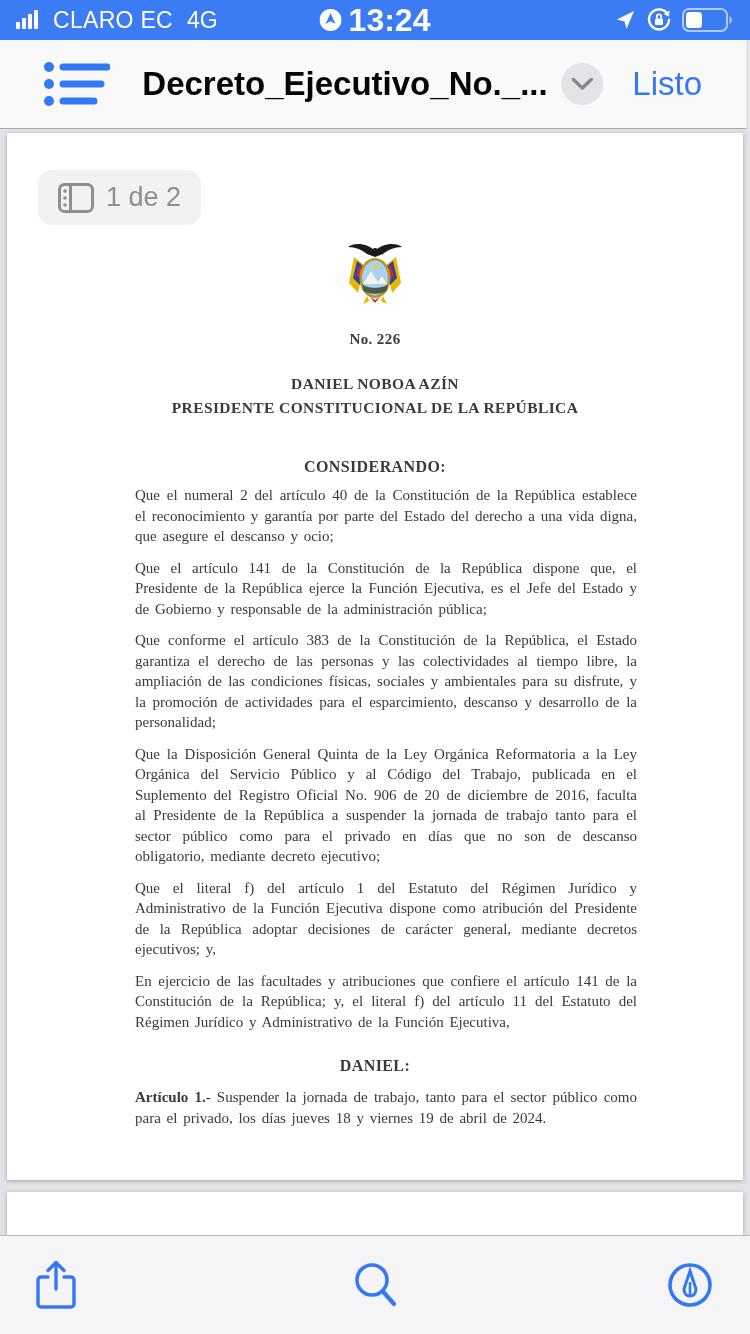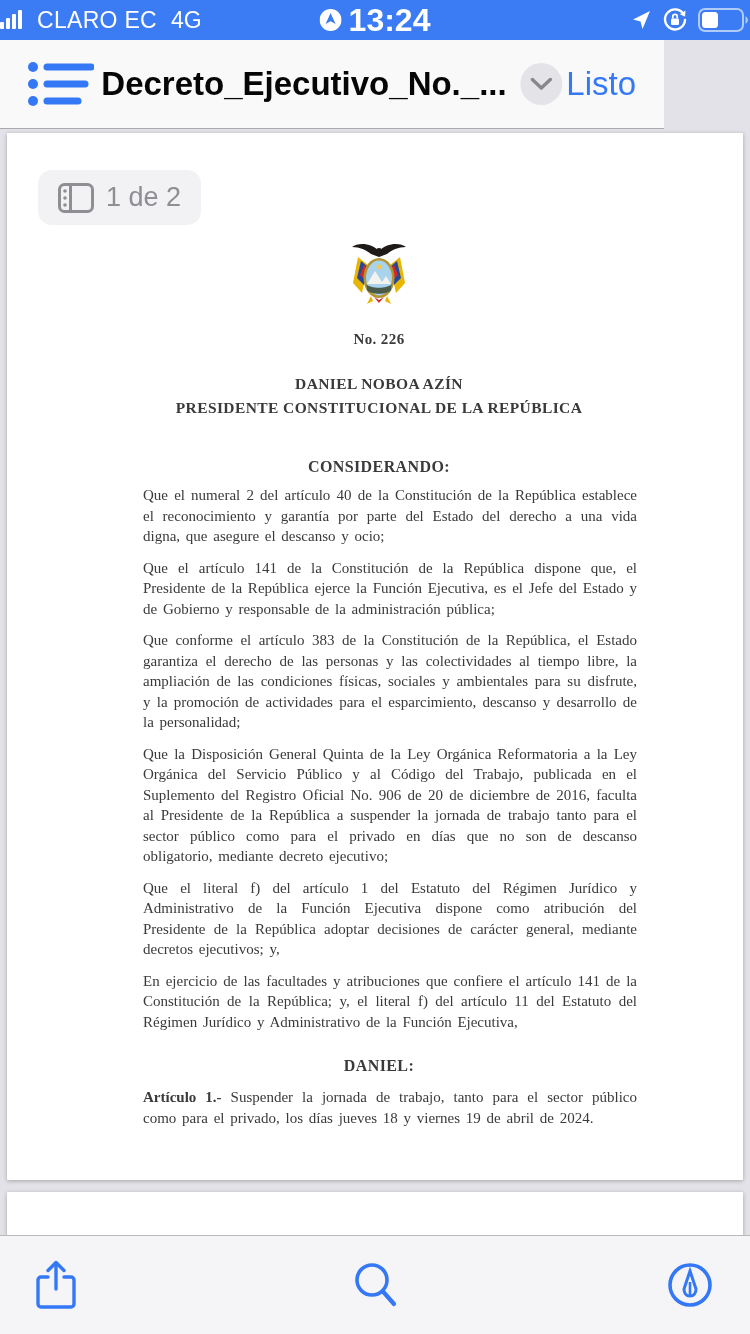--- a/index.html
+++ b/index.html
@@ -4,49 +4,49 @@
 <style>
   * { box-sizing: border-box; margin: 0; padding: 0; }
   html,body { width: 750px; height: 1334px; }
   body { font-family: "Liberation Sans", sans-serif; background: #E3E2E8; }
   .screen { position: relative; width. : 750px; width: 750px; height: 1334px; overflow: hidden; background: #E3E2E8; }
 
   
   .status-bar {
     position: absolute; top: 0; left: 0; width: 750px; height: 40px;
     background: #3B7BF3; color: #fff;
-    display: flex; align-items: center; padding: 0 0;
+    display: flex; align-items: center; padding: 0 16px;
   }
   .sb-left { display: flex; align-items: center; gap: 10px; }
   .sb-carrier { font-size: 23px; letter-spacing: .3px; }
   .sb-network { font-size: 23px; margin-left: 4px; }
   .sb-center { position: absolute; left: 50%; transform: translateX(-50%);
     display: flex; align-items: center; gap: 7px; }
   .sb-time { font-size: 32px; font-weight: bold; }
   .sb-right { margin-left: auto; display: flex; align-items: center; gap: 10px; }
 
   
   .nav-bar {
-    position: absolute; top: 40px; left: 0; width: 664px; height: 89px;
+    position: absolute; top: 40px; left: 0; width: 746px; height: 89px;
     background: #F9F9F9; border-bottom: 1px solid #A9A8AD;
-    display: flex; align-items: center; padding: 0 28px;
+    display: flex; align-items: center; padding: 0 44px;
   }
   .nav-title-group { position: absolute; left: 50%; transform: translateX(-50%);
     display: flex; align-items: center; gap: 14px; max-width: 560px; }
   .nav-title { font-size: 33px; font-weight: bold; color: #060606; white-space: nowrap; }
   .chevron-btn { width: 42px; height: 42px; border-radius: 50%; background: #E4E3E8;
     display: flex; align-items: center; justify-content: center; flex: 0 0 auto; }
   .nav-done { margin-left: auto; font-size: 33px; color: #3478F6; }
 
   
   .content { position: absolute; top: 130px; left: 0; width: 750px; height: 1105px;
     background: #E3E2E8; overflow: hidden; }
   .page {
     position: absolute; left: 7px; width: 736px; background: #fff;
-    box-shadow: 0 1px 4px rgba(0,0,0,.28); border-radius: 1px; padding-left: 8px;
+    box-shadow: 0 1px 4px rgba(0,0,0,.28); border-radius: 1px;
   }
   .page-1 { top: 3px; height: 1047px; }
   .page-2 { top: 1062px; height: 300px; }
 
   .page-pill {
     position: absolute; top: 37px; left: 31px; height: 55px;
     display: inline-flex; align-items: center; gap: 12px; padding: 0 20px;
     background: #F2F1F4; border-radius: 14px; color: #8E8E93;
   }
   .page-pill-label { font-size: 27px; color: #8E8E93; }

